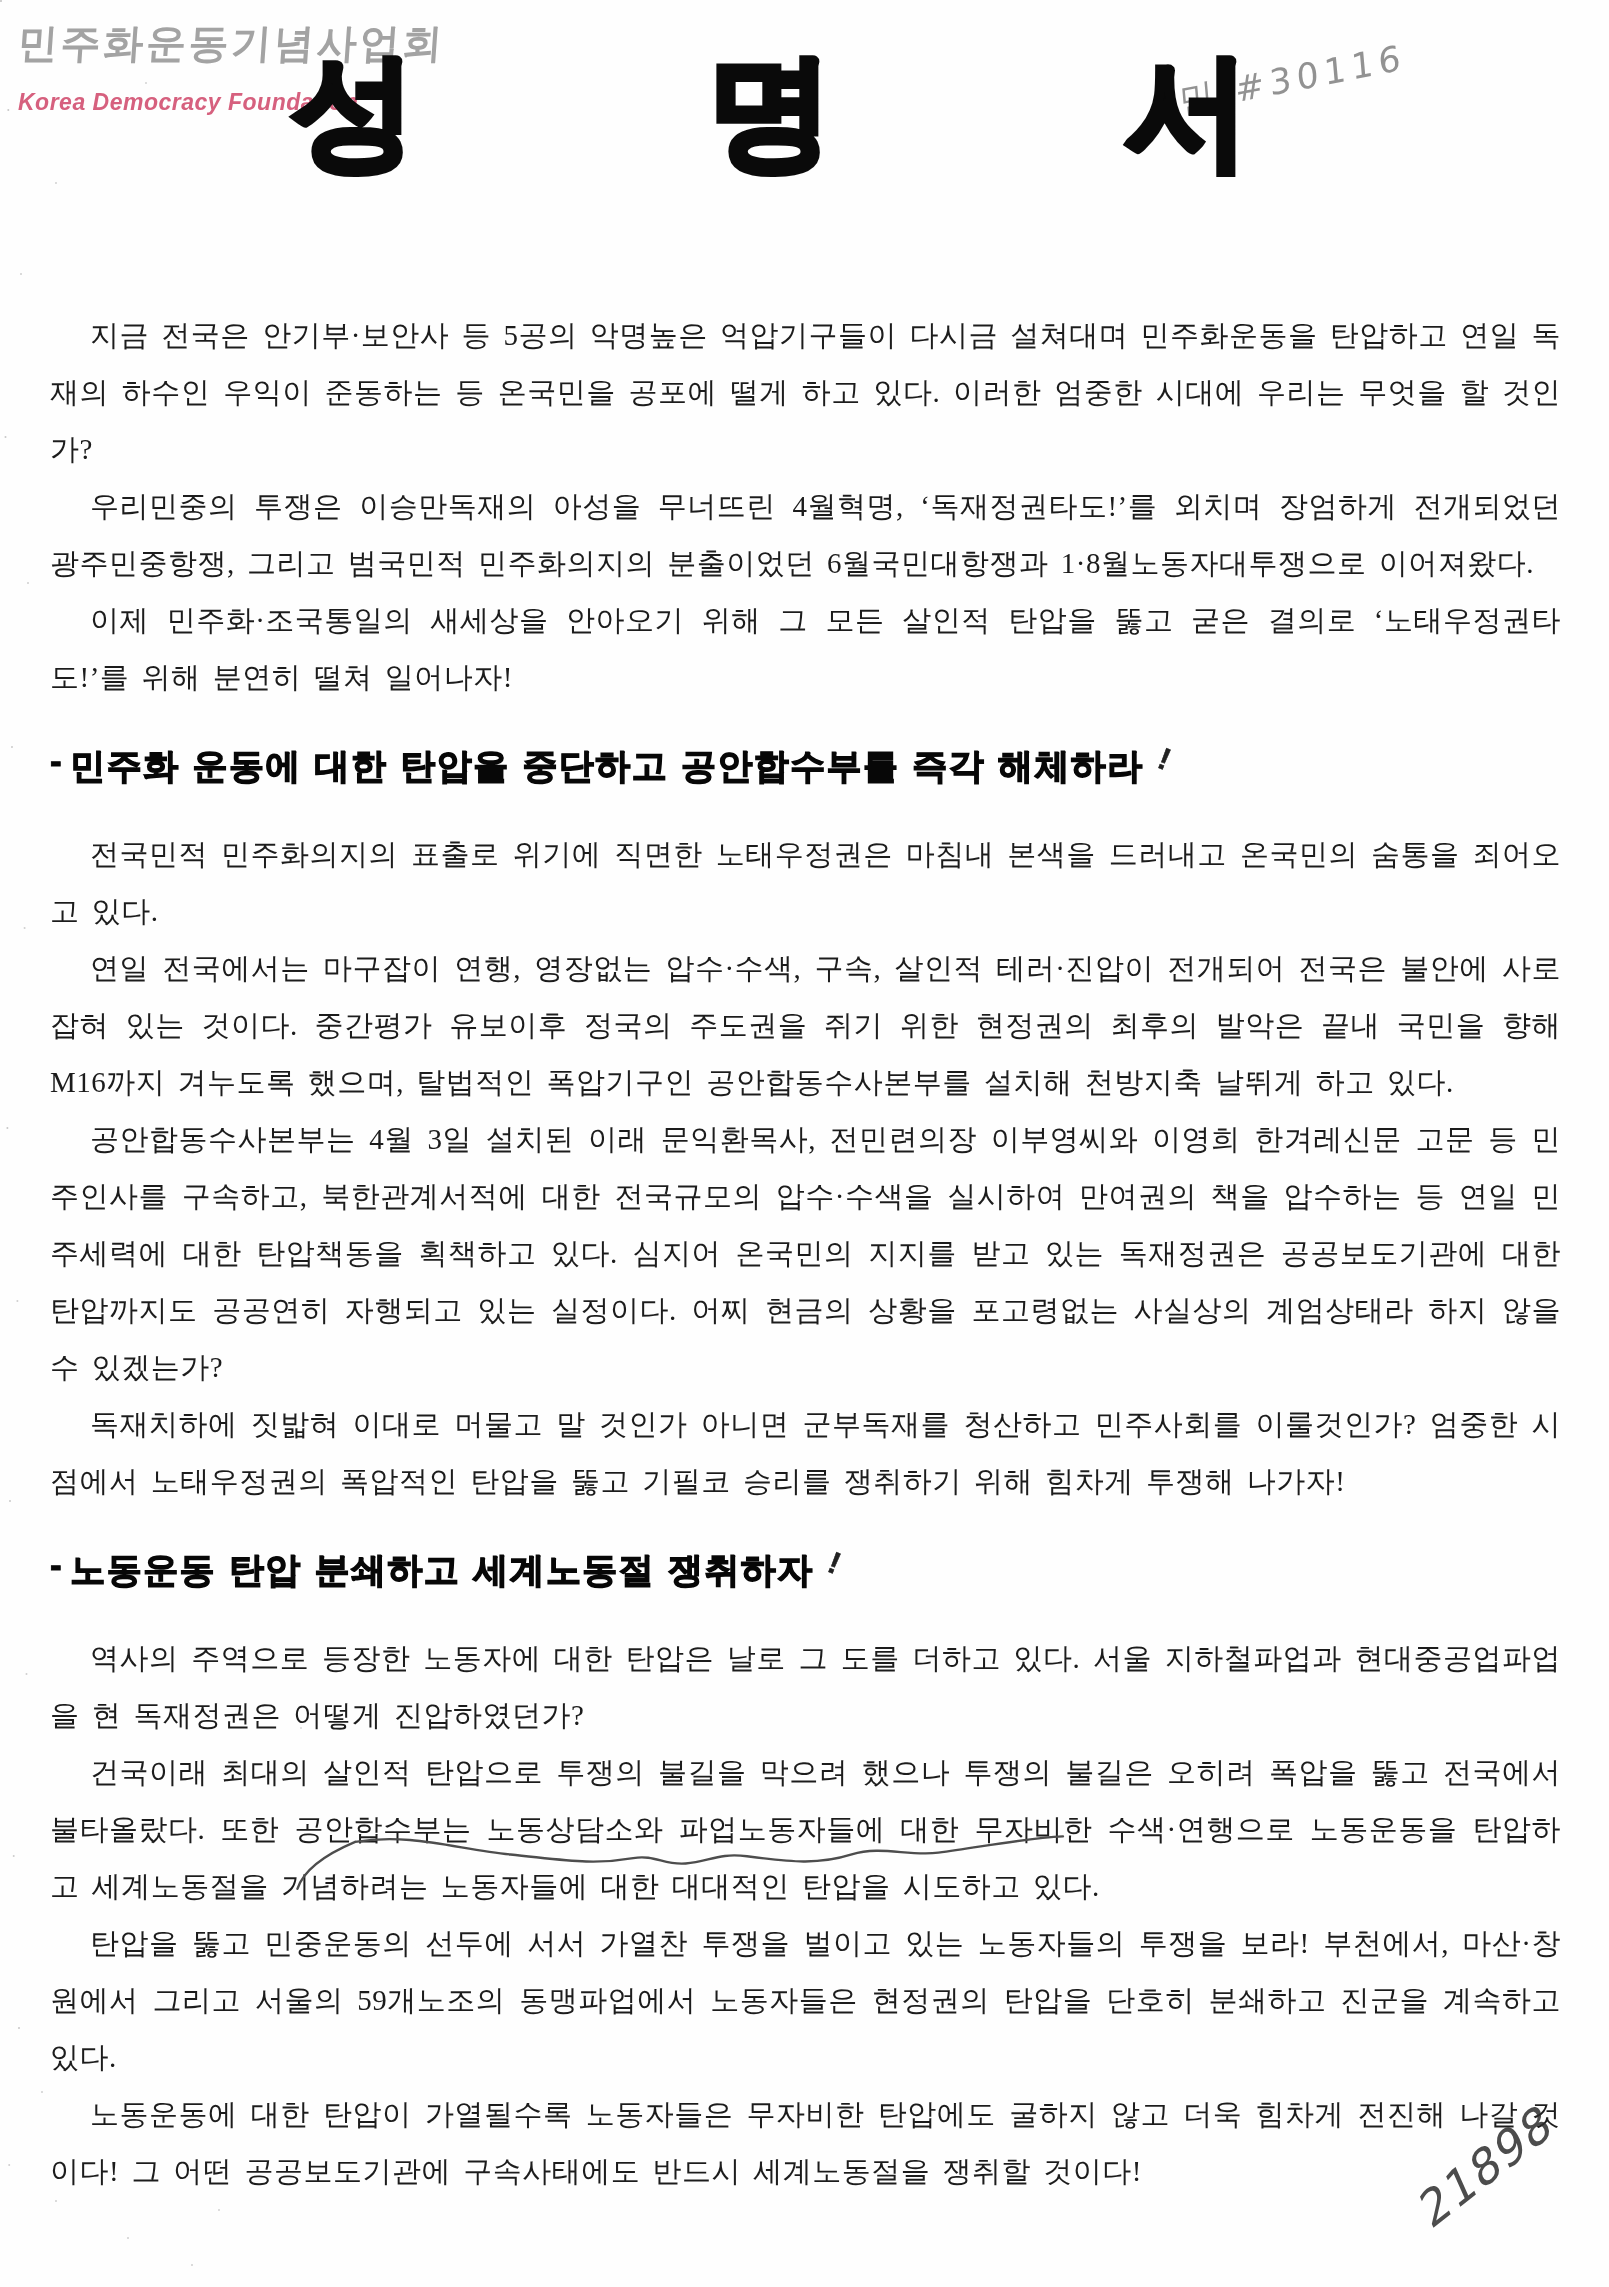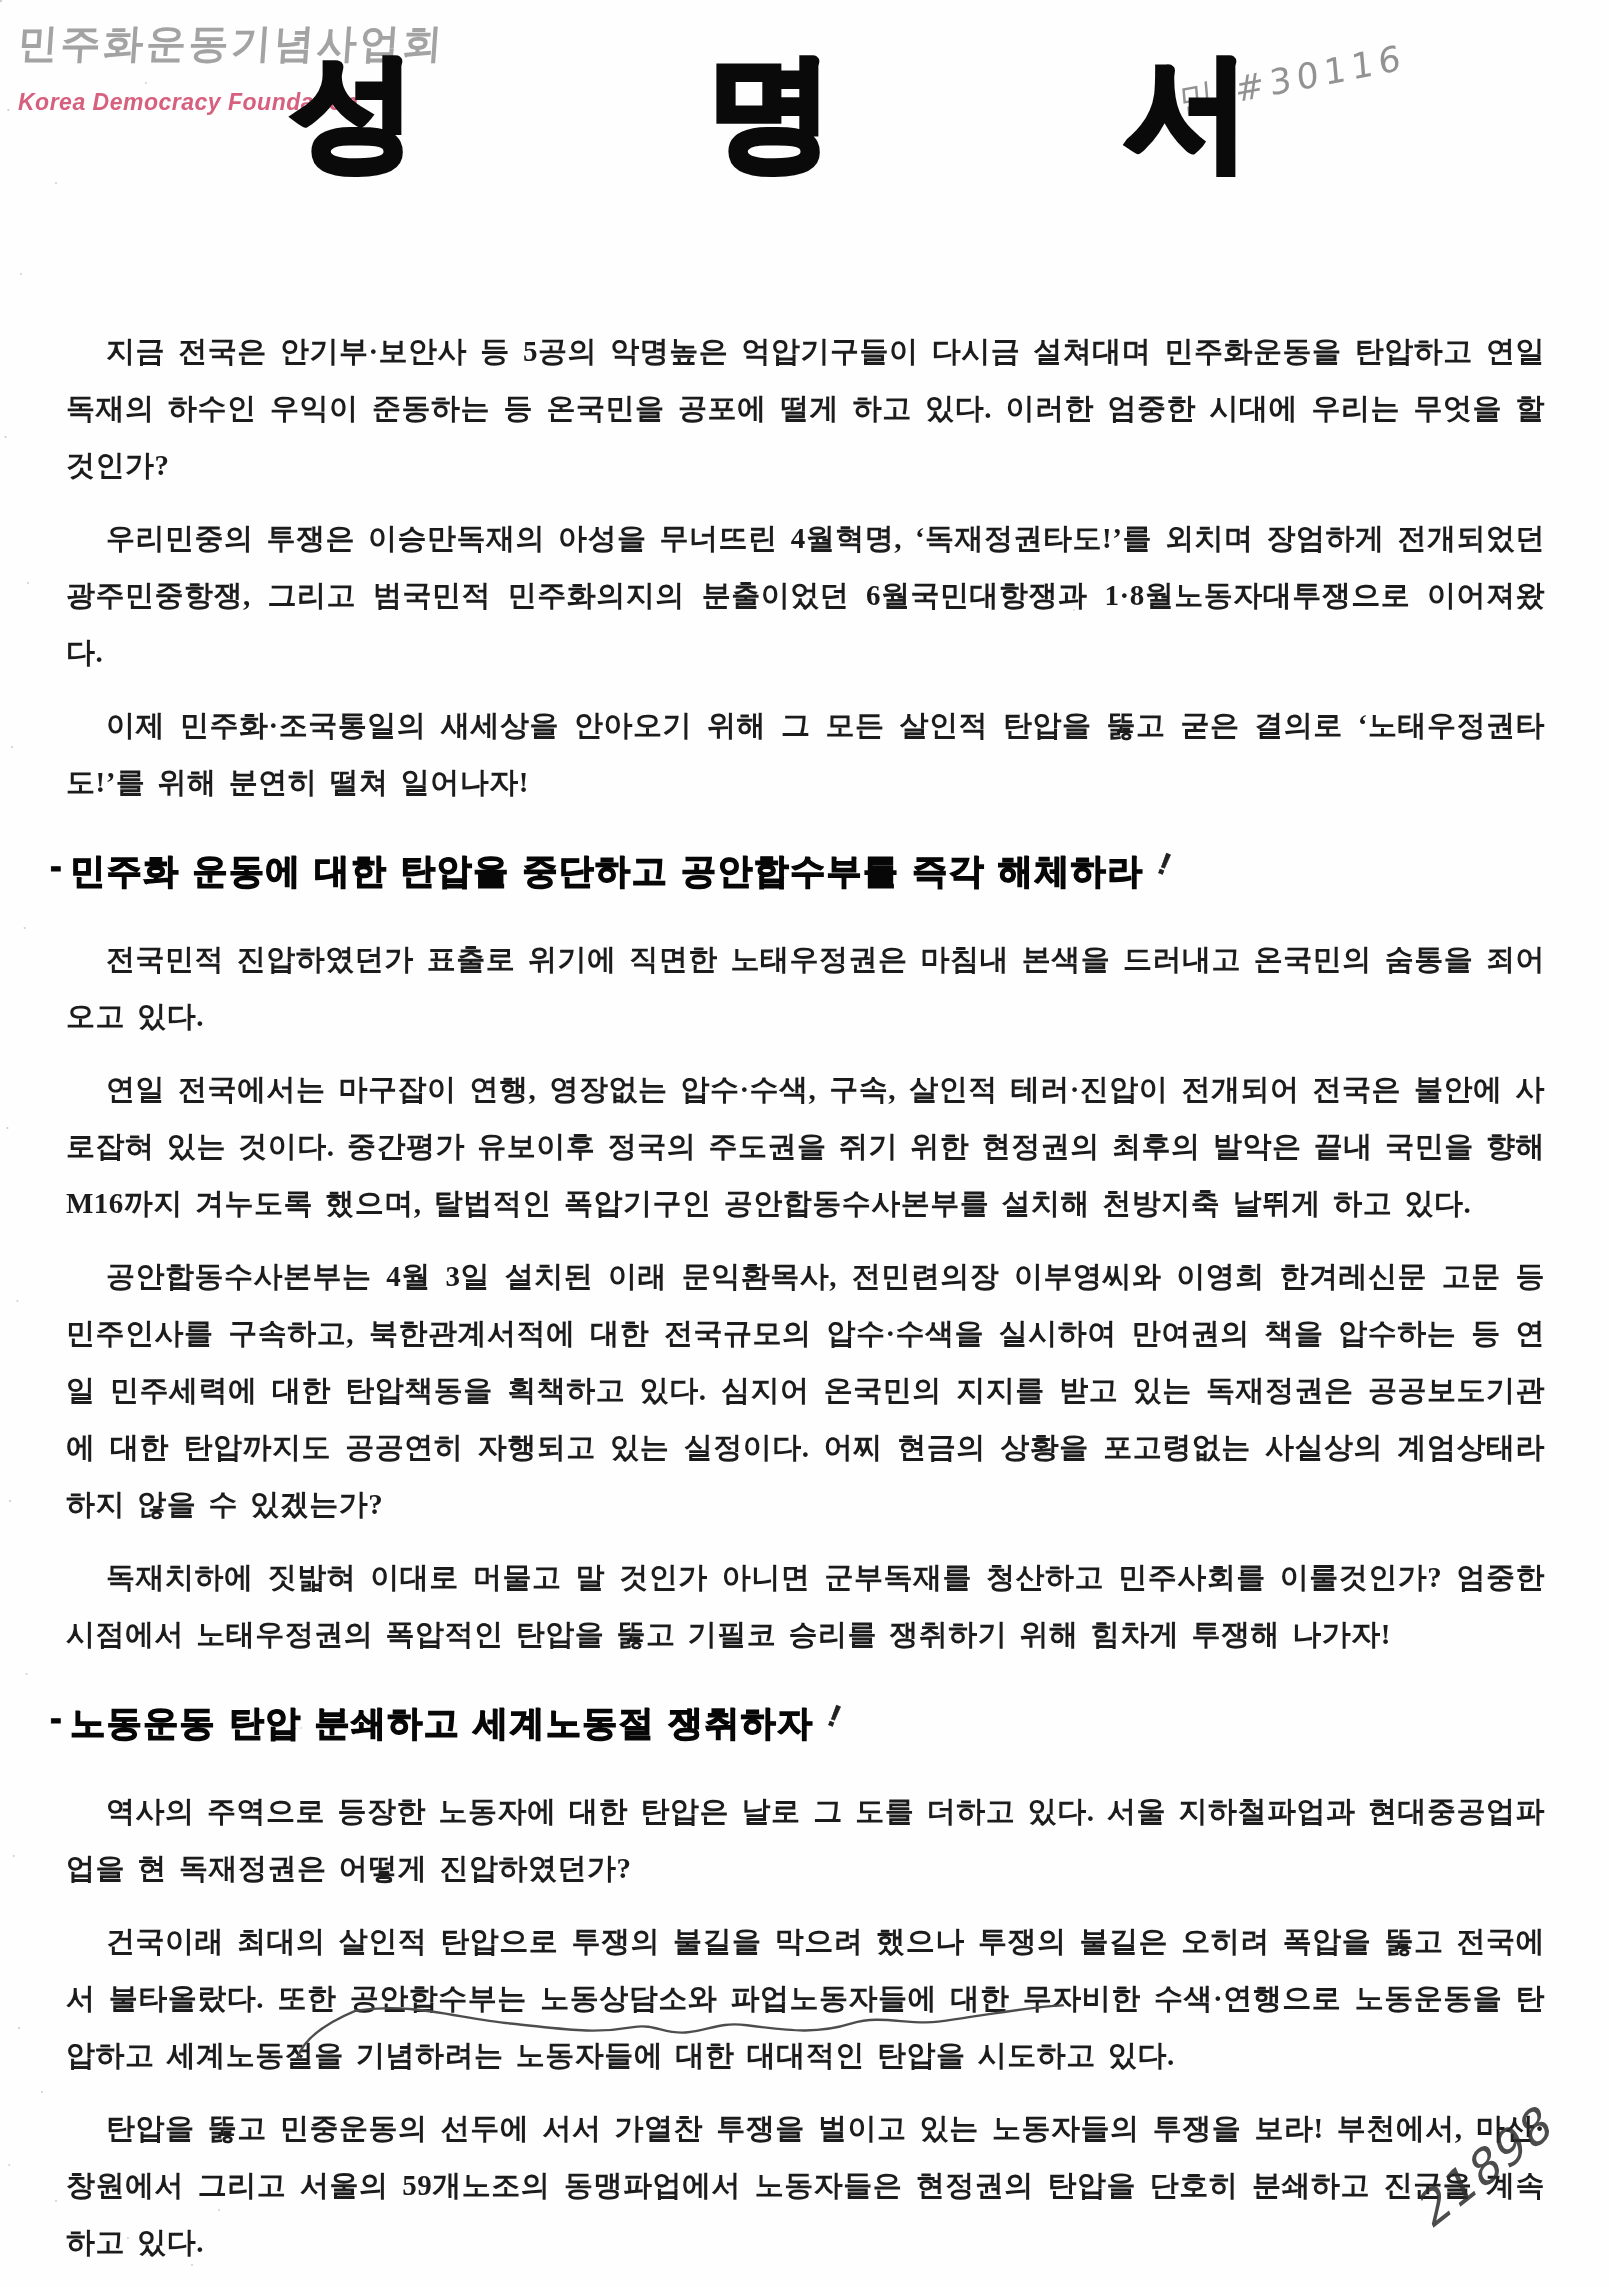--- a/index.html
+++ b/index.html
@@ -45,21 +45,21 @@
     font-family:"Liberation Sans","DejaVu Sans",sans-serif;
     font-size:125px;line-height:127px;font-weight:900;color:#0a0a0a;
     margin:0;
   }
   .title span{-webkit-text-stroke:6.4px #0a0a0a;}
   .body-text{
     position:absolute;left:50px;top:307px;width:1511px;
     font-size:29px;line-height:57px;
     text-align:justify;letter-spacing:0.5px;word-spacing:4.5px;
   }
-  .body-text p{margin:16px;text-indent:40px;font-weight:bold;}
+  .body-text p{margin:0;text-indent:40px;}
   .section-heading{
     font-family:"Liberation Sans","DejaVu Sans",sans-serif;
     font-size:35px;font-weight:900;letter-spacing:1.4px;word-spacing:1.8px;
     color:#070707;-webkit-text-stroke:1.3px #070707;
     margin:36px 0 35px 0;text-indent:0;line-height:47px;
     text-align:left;
   }
   .h2-dash{display:inline-block;margin-right:7.3px;-webkit-text-stroke:0.9px #070707;transform:translateY(-5.5px);}
   .h2-bang{
     display:inline-block;margin-left:12.7px;
@@ -97,21 +97,21 @@
 
   <main class="body-text">
     <p>지금 전국은 안기부·보안사 등 5공의 악명높은 억압기구들이 다시금 설쳐대며 민주화운동을 탄압하고 연일 독재의 하수인 우익이 준동하는 등 온국민을 공포에 떨게 하고 있다. 이러한 엄중한 시대에 우리는 무엇을 할 것인가?</p>
     <p>우리민중의 투쟁은 이승만독재의 아성을 무너뜨린 4월혁명, ‘독재정권타도!’를 외치며 장엄하게 전개되었던 광주민중항쟁, 그리고 범국민적 민주화의지의 분출이었던 6월국민대항쟁과 1·8월노동자대투쟁으로 이어져왔다.</p>
     <p>이제 민주화·조국통일의 새세상을 안아오기 위해 그 모든 살인적 탄압을 뚫고 굳은 결의로 ‘노태우정권타도!’를 위해 분연히 떨쳐 일어나자!</p>
 
     <h2 class="section-heading">
       <span class="h2-dash">-</span><span>민주화 운동에 대한 탄압을 중단하고 공안합수부를 즉각 해체하라</span><span class="h2-bang">!</span>
     </h2>
 
-    <p>전국민적 진압하였던가 표출로 위기에 직면한 노태우정권은 마침내 본색을 드러내고 온국민의 숨통을 죄어오고 있다.</p>
+    <p>전국민적 민주화의지의 표출로 위기에 직면한 노태우정권은 마침내 본색을 드러내고 온국민의 숨통을 죄어오고 있다.</p>
     <p>연일 전국에서는 마구잡이 연행, 영장없는 압수·수색, 구속, 살인적 테러·진압이 전개되어 전국은 불안에 사로잡혀 있는 것이다. 중간평가 유보이후 정국의 주도권을 쥐기 위한 현정권의 최후의 발악은 끝내 국민을 향해 M16까지 겨누도록 했으며, 탈법적인 폭압기구인 공안합동수사본부를 설치해 천방지축 날뛰게 하고 있다.</p>
     <p>공안합동수사본부는 4월 3일 설치된 이래 문익환목사, 전민련의장 이부영씨와 이영희 한겨레신문 고문 등 민주인사를 구속하고, 북한관계서적에 대한 전국규모의 압수·수색을 실시하여 만여권의 책을 압수하는 등 연일 민주세력에 대한 탄압책동을 획책하고 있다. 심지어 온국민의 지지를 받고 있는 독재정권은 공공보도기관에 대한 탄압까지도 공공연히 자행되고 있는 실정이다. 어찌 현금의 상황을 포고령없는 사실상의 계엄상태라 하지 않을 수 있겠는가?</p>
     <p>독재치하에 짓밟혀 이대로 머물고 말 것인가 아니면 군부독재를 청산하고 민주사회를 이룰것인가? 엄중한 시점에서 노태우정권의 폭압적인 탄압을 뚫고 기필코 승리를 쟁취하기 위해 힘차게 투쟁해 나가자!</p>
 
     <h2 class="section-heading">
       <span class="h2-dash">-</span><span>노동운동 탄압 분쇄하고 세계노동절 쟁취하자</span><span class="h2-bang">!</span>
     </h2>
 
     <p>역사의 주역으로 등장한 노동자에 대한 탄압은 날로 그 도를 더하고 있다. 서울 지하철파업과 현대중공업파업을 현 독재정권은 어떻게 진압하였던가?</p>
     <div class="p-wrap">

